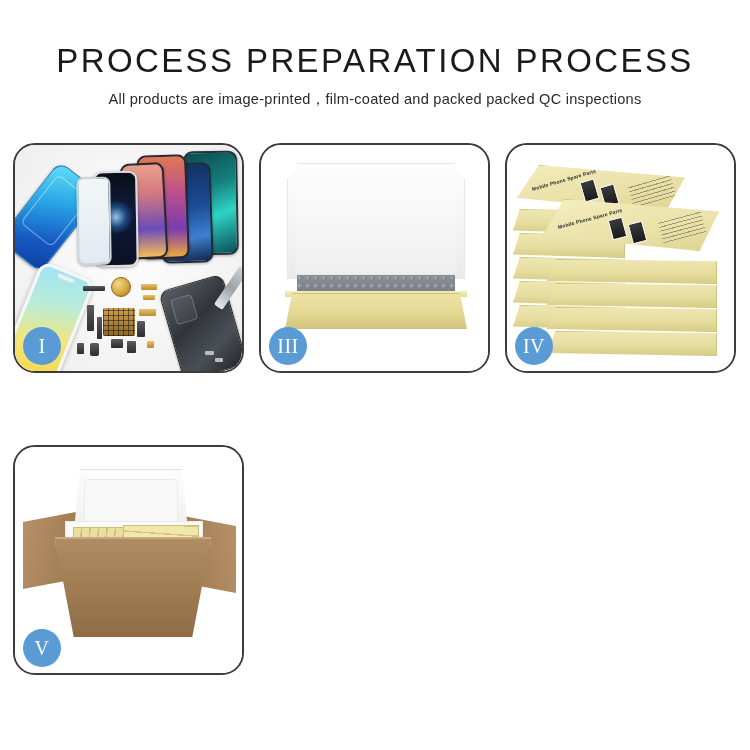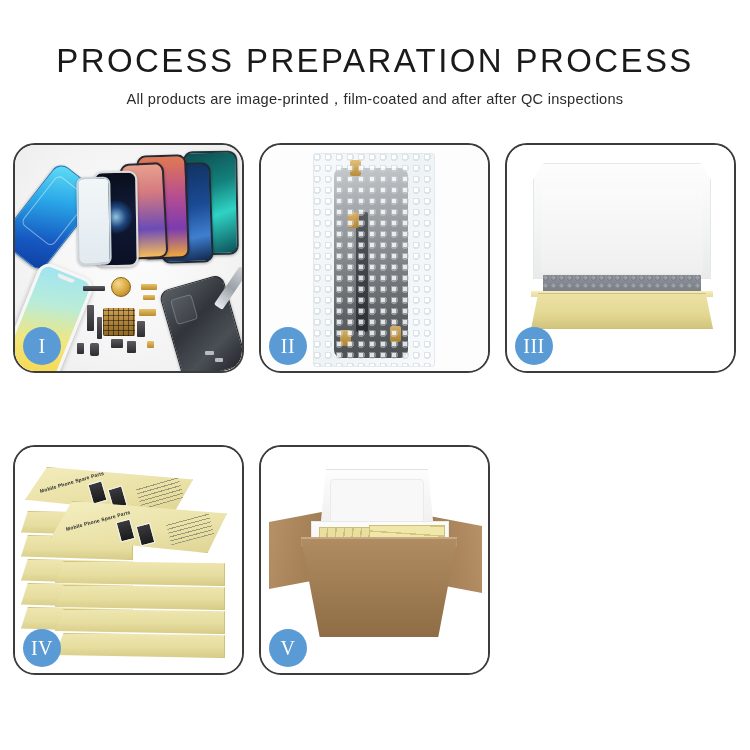--- a/index.html
+++ b/index.html
@@ -313,21 +313,21 @@
   .c-tape { position: absolute; width: 13px; height: 17px;
            background: rgba(139,111,76,.65); }
 </style>
 </head>
 <body>
 
 <div id="page">
 
   <div class="header">
     <div class="title">PROCESS PREPARATION PROCESS</div>
-    <div class="subtitle">All products are image-printed，film-coated and after after QC inspections</div>
+    <div class="subtitle">All products are image-printed，film-coated and packed packed QC inspections</div>
   </div>
 
   <div class="grid">
 
     <div class="panel">
       <div class="stage p1">
         <div class="ph ph-blue"></div>
         <div class="ph ph-e"></div>
         <div class="ph ph-d"></div>
         <div class="ph ph-c"></div>
@@ -350,34 +350,20 @@
         <div class="part dark" style="left:112px;top:196px;width:9px;height:12px;"></div>
         <div class="part dark" style="left:75px;top:198px;width:9px;height:13px;border-radius:2px;"></div>
         <div class="part gold" style="left:132px;top:196px;width:7px;height:7px;"></div>
         <div class="part dark" style="left:62px;top:198px;width:7px;height:11px;"></div>
         <div class="part" style="left:190px;top:206px;width:9px;height:4px;background:#b9bdc1;"></div>
         <div class="part" style="left:200px;top:213px;width:8px;height:4px;background:#b9bdc1;"></div>
       </div>
       <div class="badge">I</div>
     </div>
 
-    <div class="panel">
-      <div class="stage p2">
-        <div class="bubblebag">
-          <div class="bag-part"></div>
-          <div class="bag-flex"></div>
-          <div class="bag-tab" style="left:36px;top:6px;"></div>
-          <div class="bag-tab" style="left:34px;top:58px;"></div>
-          <div class="bag-tab" style="left:26px;top:176px;"></div>
-          <div class="bag-tab" style="left:76px;top:172px;"></div>
-          <div class="bag-overlay"></div>
-        </div>
-      </div>
-      <div class="badge">II</div>
-    </div>
 
     <div class="panel">
       <div class="stage p3">
         <div class="b3-lid"></div>
         <div class="b3-foam"></div>
         <div class="b3-bubble"></div>
         <div class="b3-tray-lip"></div>
         <div class="b3-tray"></div>
       </div>
       <div class="badge">III</div>

